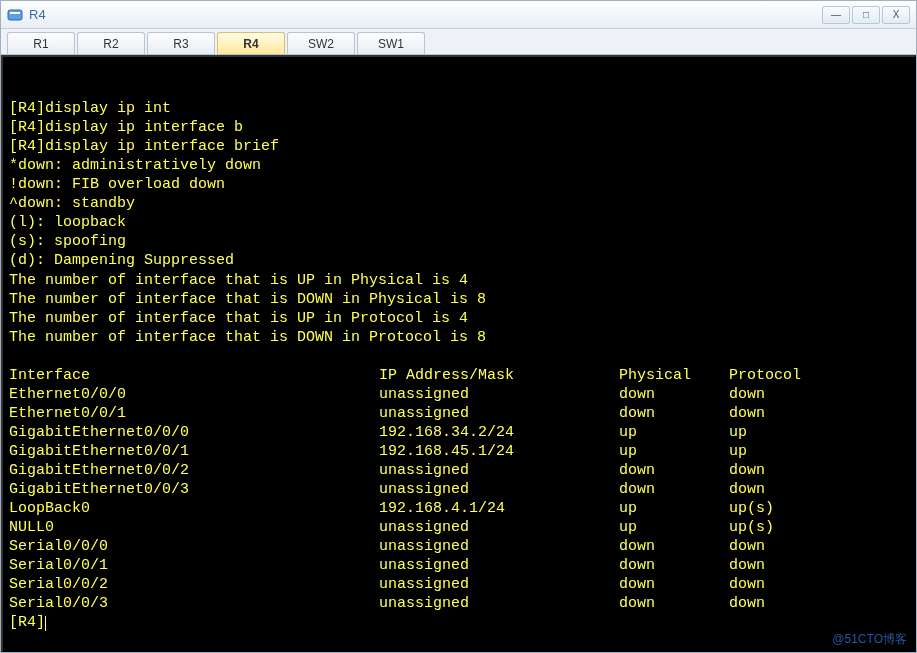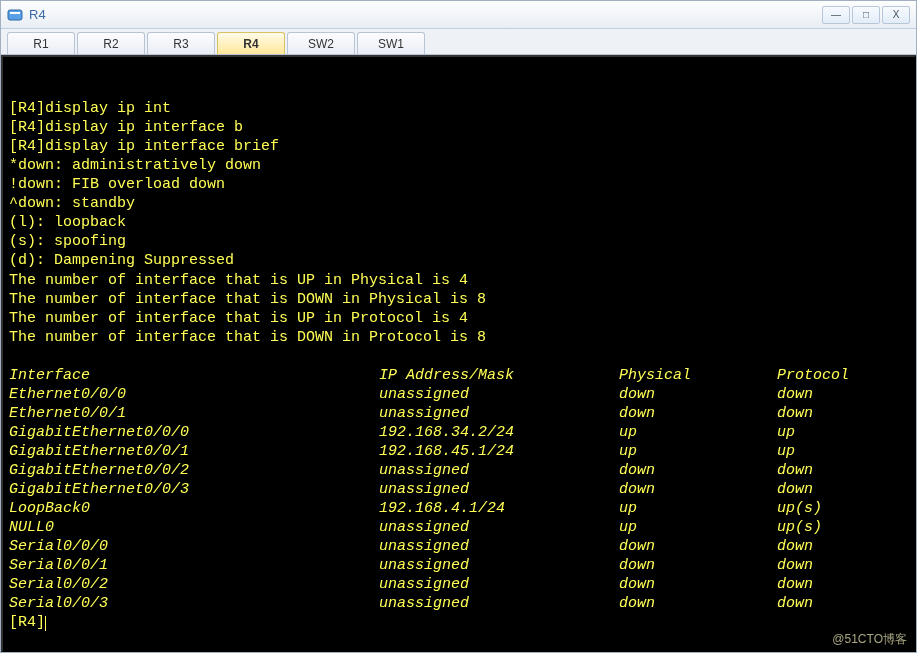--- a/index.html
+++ b/index.html
@@ -79,37 +79,37 @@
       padding: 4px 6px 8px 6px;
       height: calc(100% - 54px);
       overflow: hidden;
       white-space: pre;
       position: relative;
       border: 1px solid #000;
       border-top: 2px solid #333;
       border-left: 2px solid #333;
     }
     .prompt-line { white-space: pre; }
-    .iface-row { display: flex; font-style: italic; }
+    .iface-row { display: flex; }
     .col1 { width: 370px; }
     .col2 { width: 240px; }
     .col3 { width: 110px; }
-    .col4 { flex: 1; margin-left: 48px; }
+    .col4 { flex: 1; }
     .cursor {
       display: inline-block;
       width: 1px; height: 15px;
       background: #ffff55;
       vertical-align: text-bottom;
       margin-left: 0px;
     }
     .watermark {
       position: absolute;
       right: 8px;
       bottom: 4px;
-      color: #fef9c3;
+      color: #3b82f6;
       font-family: "Segoe UI", sans-serif;
       font-size: 12px;
       opacity: 0.65;
       text-align: center;
     }
   </style>
 </head>
 <body>
 
 <div class="titlebar">

